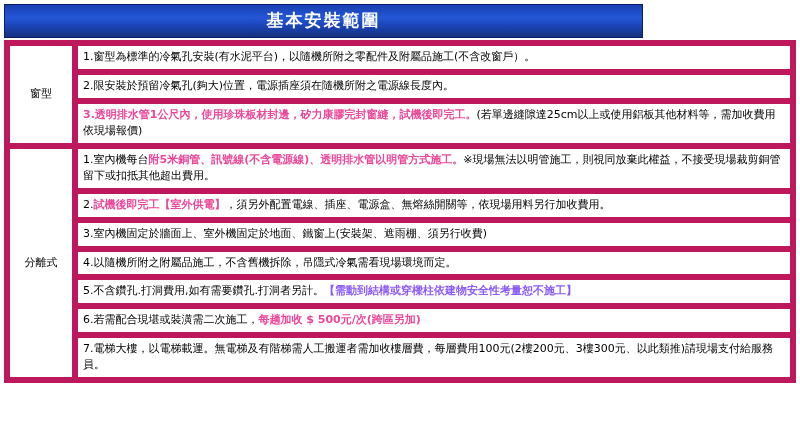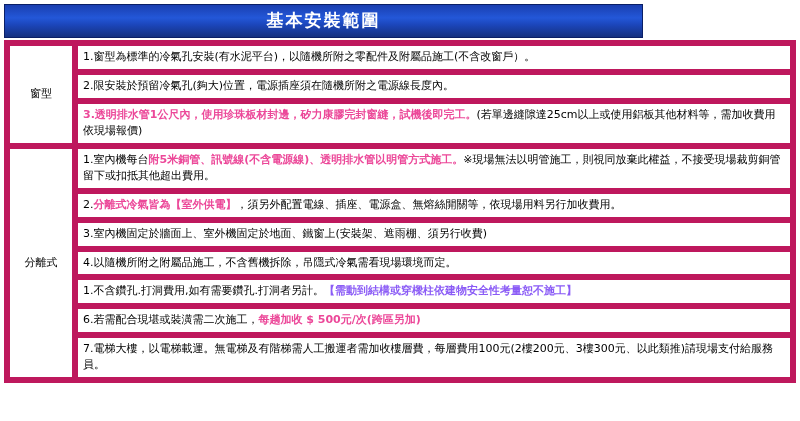--- a/index.html
+++ b/index.html
@@ -80,30 +80,30 @@
       </tr>
       <tr>
         <td class="row-text"><span class="blue">3.透明排水管1公尺內，使用珍珠板材封邊，矽力康膠完封窗縫，試機後即完工。</span><span>(若單邊縫隙達25cm以上或使用鋁板其他材料等，需加收費用依現場報價)</span></td>
       </tr>
 
       <tr>
         <td class="cat" rowspan="7">分離式</td>
         <td class="row-text"><span>1.室內機每台</span><span class="blue">附5米銅管、訊號線(不含電源線)、透明排水管以明管方式施工。</span><span>※現場無法以明管施工，則視同放棄此權益，不接受現場裁剪銅管留下或扣抵其他超出費用。</span></td>
       </tr>
       <tr>
-        <td class="row-text"><span>2.</span><span class="blue">分離式冷氣皆為【室外供電】</span><span>，須另外配置電線、插座、電源盒、無熔絲開關等，依現場用料另行加收費用。</span></td>
+        <td class="row-text"><span>2.</span><span class="blue">試機後即完工【室外供電】</span><span>，須另外配置電線、插座、電源盒、無熔絲開關等，依現場用料另行加收費用。</span></td>
       </tr>
       <tr>
         <td class="row-text"><span>3.室內機固定於牆面上、室外機固定於地面、鐵窗上(安裝架、遮雨棚、須另行收費)</span></td>
       </tr>
       <tr>
         <td class="row-text"><span>4.以隨機所附之附屬品施工，不含舊機拆除，吊隱式冷氣需看現場環境而定。</span></td>
       </tr>
       <tr>
-        <td class="row-text"><span>1.不含鑽孔.打洞費用,如有需要鑽孔.打洞者另計。</span><span class="red">【需動到結構或穿樑柱依建物安全性考量恕不施工】</span></td>
+        <td class="row-text"><span>5.不含鑽孔.打洞費用,如有需要鑽孔.打洞者另計。</span><span class="red">【需動到結構或穿樑柱依建物安全性考量恕不施工】</span></td>
       </tr>
       <tr>
         <td class="row-text"><span>6.若需配合現堪或裝潢需二次施工，</span><span class="blue">每趟加收 $ 500元/次(跨區另加)</span></td>
       </tr>
       <tr>
         <td class="row-text"><span>7.電梯大樓，以電梯載運。無電梯及有階梯需人工搬運者需加收樓層費，每層費用100元(2樓200元、3樓300元、以此類推)請現場支付給服務員。</span></td>
       </tr>
     </tbody>
   </table>
 

